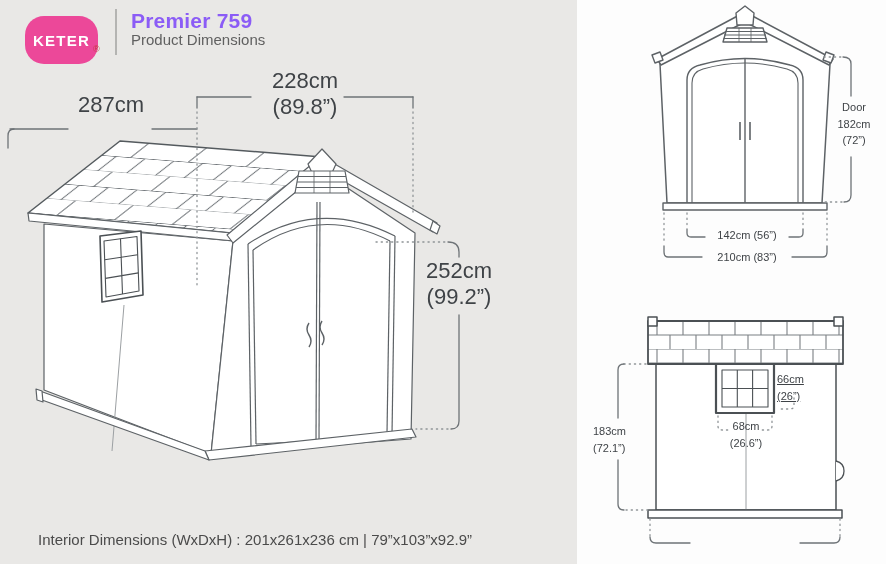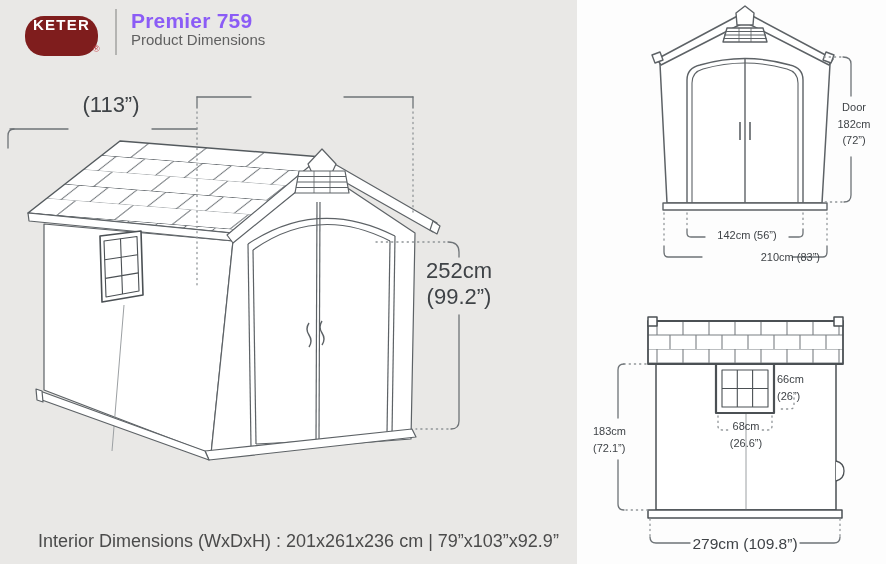--- a/index.html
+++ b/index.html
@@ -7,36 +7,36 @@
     position:relative;width:886px;height:564px;overflow:hidden;
     background:#ffffff;
     font-family:"Liberation Sans","DejaVu Sans",sans-serif;
     color:#3f4347;
   }
   .panel-left{position:absolute;left:0;top:0;width:577px;height:564px;background:#e9e8e6;}
   .panel-right{position:absolute;left:577px;top:0;width:309px;height:564px;background:#fdfdfd;}
   .scene{position:absolute;left:0;top:0;width:886px;height:564px;}
   
   .logo{
-    position:absolute;left:25px;top:16px;width:73px;height:40px;
-    background:#7f1d1d;border-radius:19px;
-    display:flex;align-items:flex-start;justify-content:center;
+    position:absolute;left:25px;top:16px;width:73px;height:48px;
+    background:#ec4899;border-radius:19px;
+    display:flex;align-items:center;justify-content:center;
     color:#fff;font-weight:bold;font-size:15px;letter-spacing:1.2px;
   }
   .regmark{position:absolute;left:93px;top:44px;font-size:9px;color:#c53a40;}
   .vdiv{position:absolute;left:115px;top:9px;width:2px;height:46px;background:#b4b4b2;}
   .title{position:absolute;left:131px;top:9px;font-size:21px;font-weight:bold;color:#8b5cf6;letter-spacing:.2px;}
   .subtitle{position:absolute;left:131px;top:31px;font-size:15px;color:#606060;}
   
   .dim{position:absolute;text-align:center;color:#3f4347;}
   .dim.lg{font-size:22px;line-height:26px;}
   .dim.sm{font-size:11px;line-height:16.5px;}
   .dim.left{text-align:left;}
   .footer{
-    position:absolute;left:38px;top:531px;font-size:18px;color:#4b4b4b;
+    position:absolute;left:38px;top:531px;font-size:15px;color:#4b4b4b;
   }
 </style>
 </head>
 <body>
 
 <div class="canvas">
   <div class="panel-left"></div>
   <div class="panel-right"></div>
 
   <svg class="scene" viewBox="0 0 886 564">
@@ -202,43 +202,46 @@
 
   <div class="logo">
     <span>KETER</span>
   </div>
   <div class="regmark">®</div>
   <div class="vdiv"></div>
   <div class="title">Premier 759</div>
   <div class="subtitle">Product Dimensions</div>
 
   <div class="dim lg" style="left:38px;top:92px;width:146px;">
-    <div>(113”)</div>
+    <div>287cm</div>
+  </div>
+  <div class="dim lg" style="left:232px;top:68px;width:146px;">
+    <div>228cm</div>
+    <div>(89.8”)</div>
   </div>
   <div class="dim lg" style="left:386px;top:258px;width:146px;">
     <div>252cm</div>
     <div>(99.2”)</div>
   </div>
 
   <div class="dim sm" style="left:822px;top:99px;width:64px;">
     <div>Door</div>
     <div>182cm</div>
     <div>(72”)</div>
   </div>
   <div class="dim sm" style="left:674px;top:227px;width:146px;">142cm (56”)</div>
-  <div class="dim sm" style="left:674px;top:249px;width:146px;text-align:right;">210cm (83”)</div>
-
-  <div class="dim sm left" style="left:777px;top:371px;width:60px;">
+  <div class="dim sm" style="left:674px;top:249px;width:146px;">210cm (83”)</div>
+
+  <div class="dim sm left" style="left:777px;top:371px;width:60px;text-decoration:underline;">
     <div>66cm</div>
     <div>(26”)</div>
   </div>
   <div class="dim sm" style="left:673px;top:418px;width:146px;">
     <div>68cm</div>
     <div>(26.6”)</div>
   </div>
   <div class="dim sm left" style="left:593px;top:423px;width:60px;">
     <div>183cm</div>
     <div>(72.1”)</div>
   </div>
-  <div class="dim sm" style="left:660px;top:536px;width:170px;font-size:15.5px;">279cm (109.8”)</div>
 
   <div class="footer">Interior Dimensions (WxDxH) : 201x261x236 cm | 79”x103”x92.9”</div>
 </div>
 
 </body></html>

